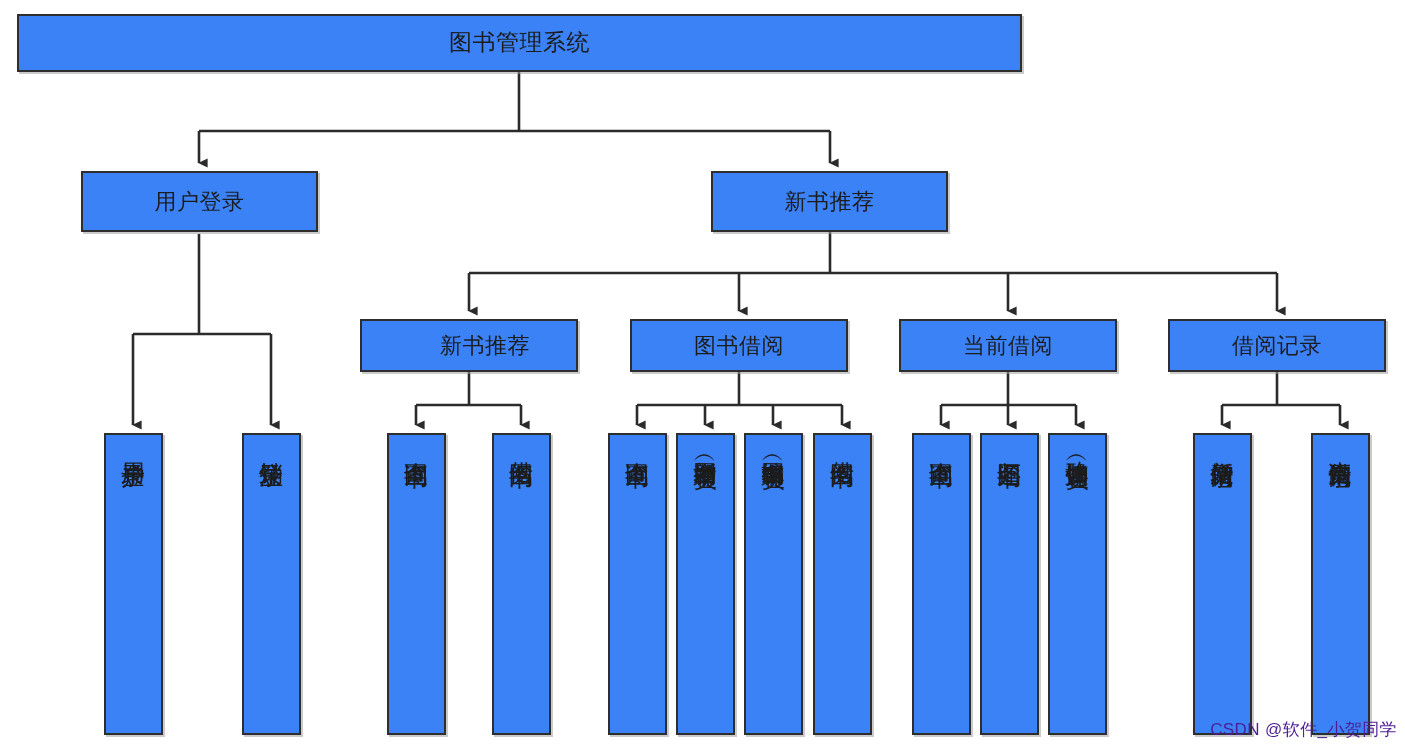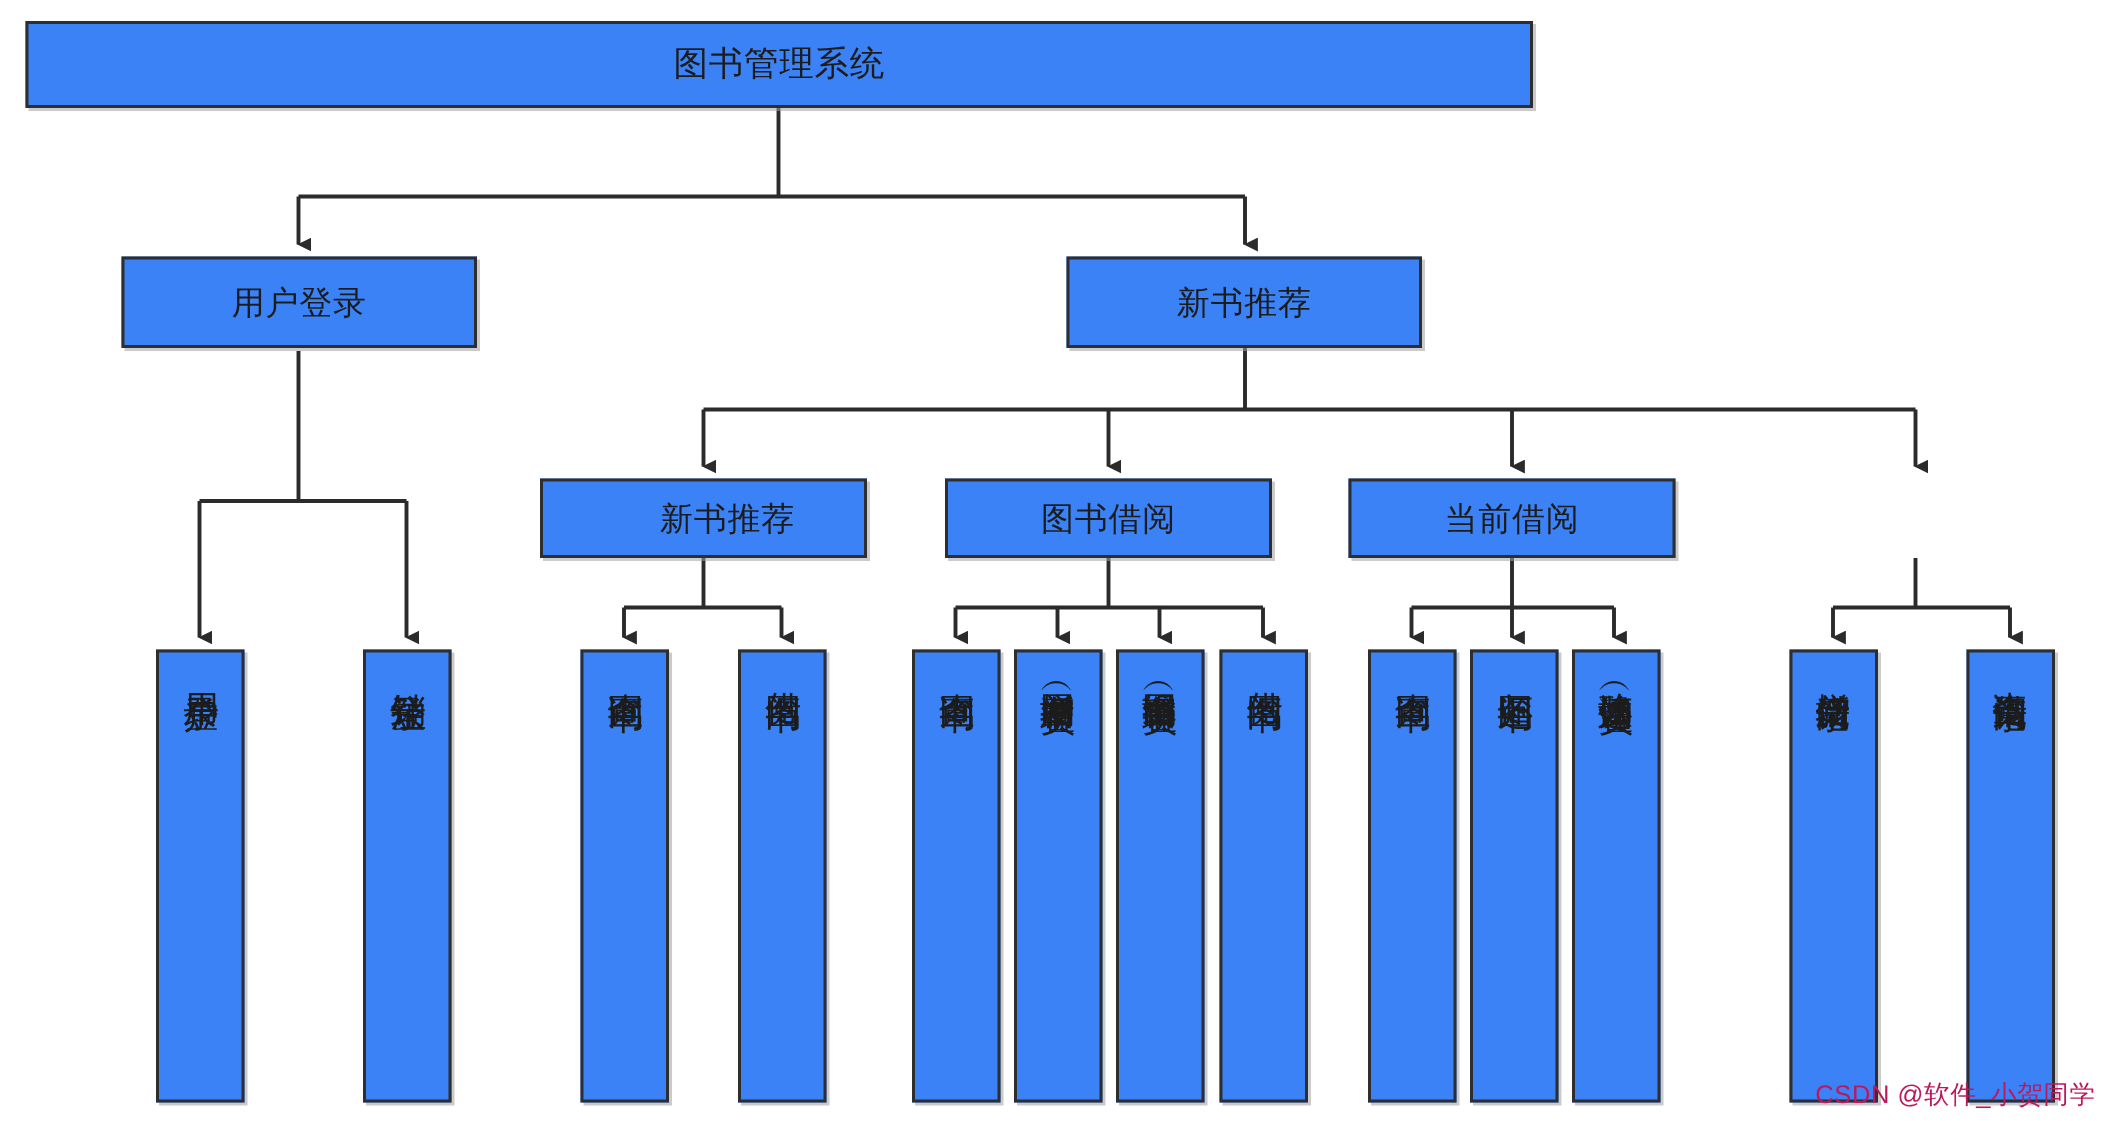--- a/index.html
+++ b/index.html
@@ -67,21 +67,21 @@
     white-space: nowrap;
   }
   .node.v.long .node-label {
     font-size: 23px;
   }
   .watermark {
     position: absolute;
     right: 8px;
     bottom: 6px;
     font-size: 17px;
-    color: #be185d;
+    color: #4c1d95;
     letter-spacing: 0.4px;
     z-index: 5;
     white-space: nowrap;
   }
 </style>
 </head>
 <body>
 
 <div id="diagram-root">
 
@@ -152,20 +152,23 @@
   </div>
 
   <div class="node h" style="left:899px; top:319px; width:218px; height:53px;">
     <span class="node-label">当前借阅</span>
   </div>
 
   <div class="node h" style="left:630px; top:319px; width:218px; height:53px;">
     <span class="node-label">图书借阅</span>
   </div>
 
+  <div class="node h" style="left:1168px; top:319px; width:218px; height:53px;">
+    <span class="node-label">借阅记录</span>
+  </div>
 
   <div class="node v" style="left:104px; top:433px; width:59px; height:302px;">
     <span class="node-label">用户登录</span>
   </div>
 
   <div class="node v" style="left:242px; top:433px; width:59px; height:302px;">
     <span class="node-label">注销登录</span>
   </div>
 
   <div class="node v" style="left:387px; top:433px; width:59px; height:302px;">

